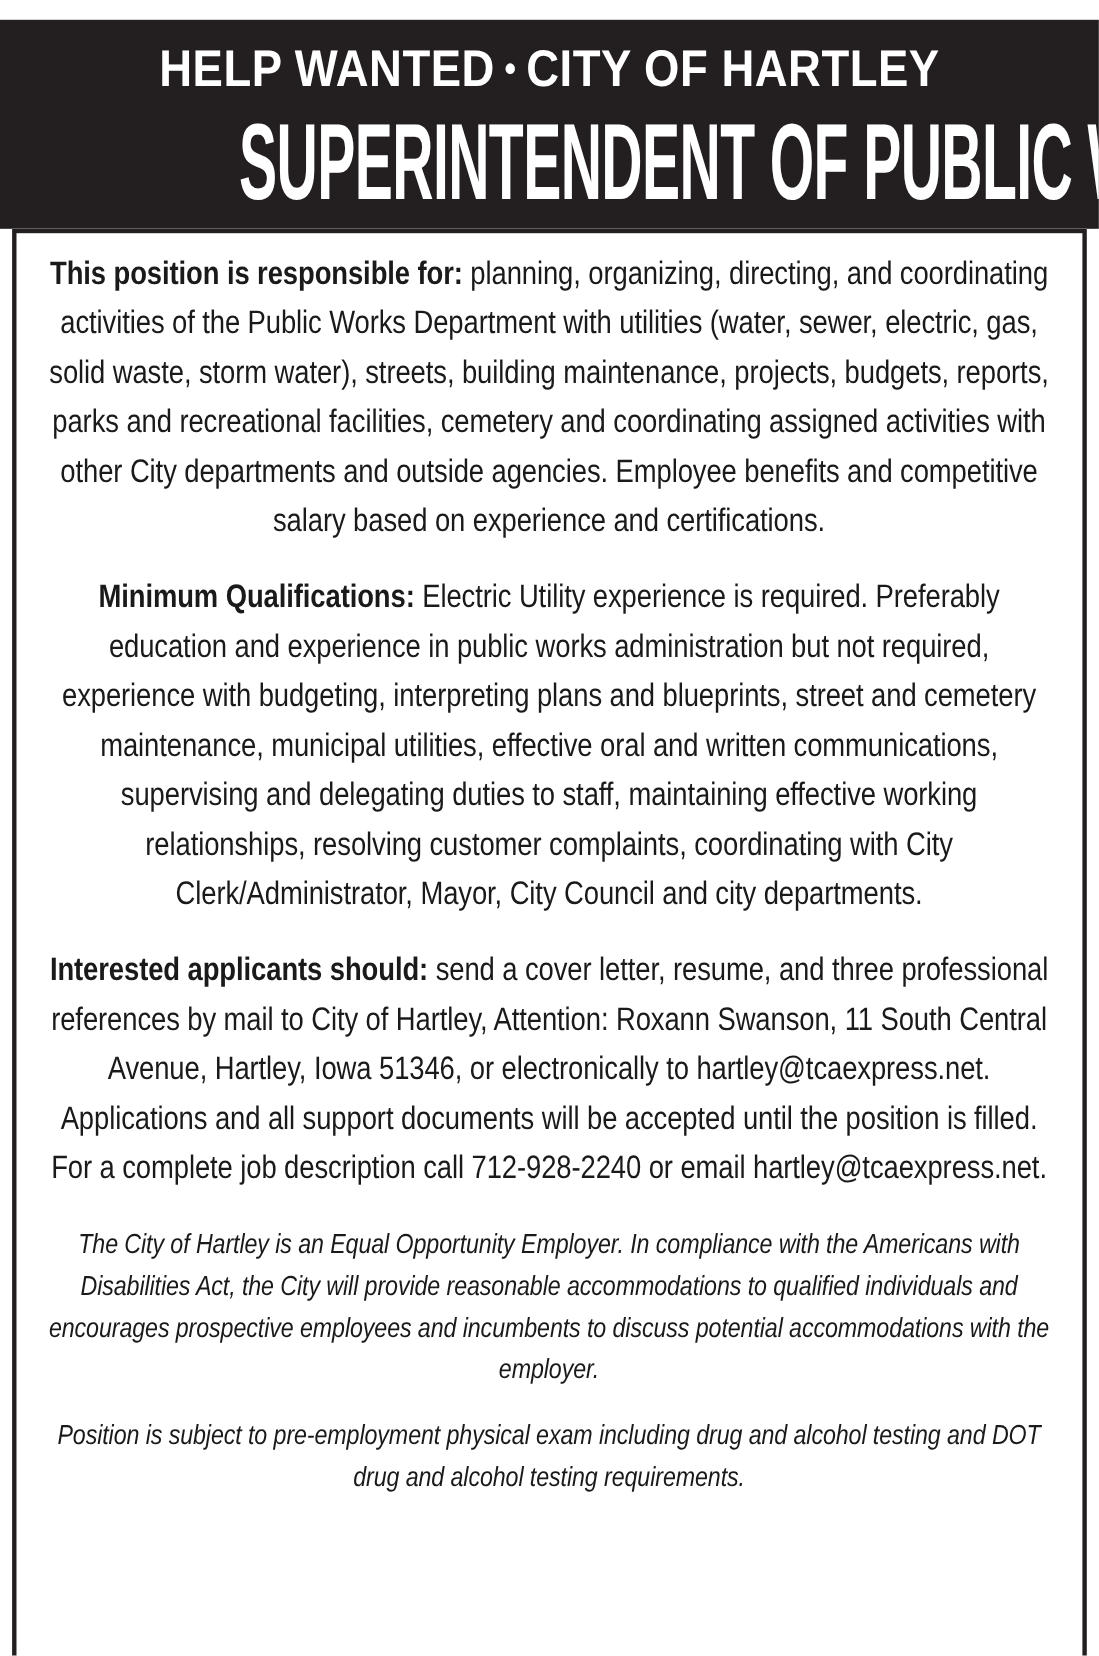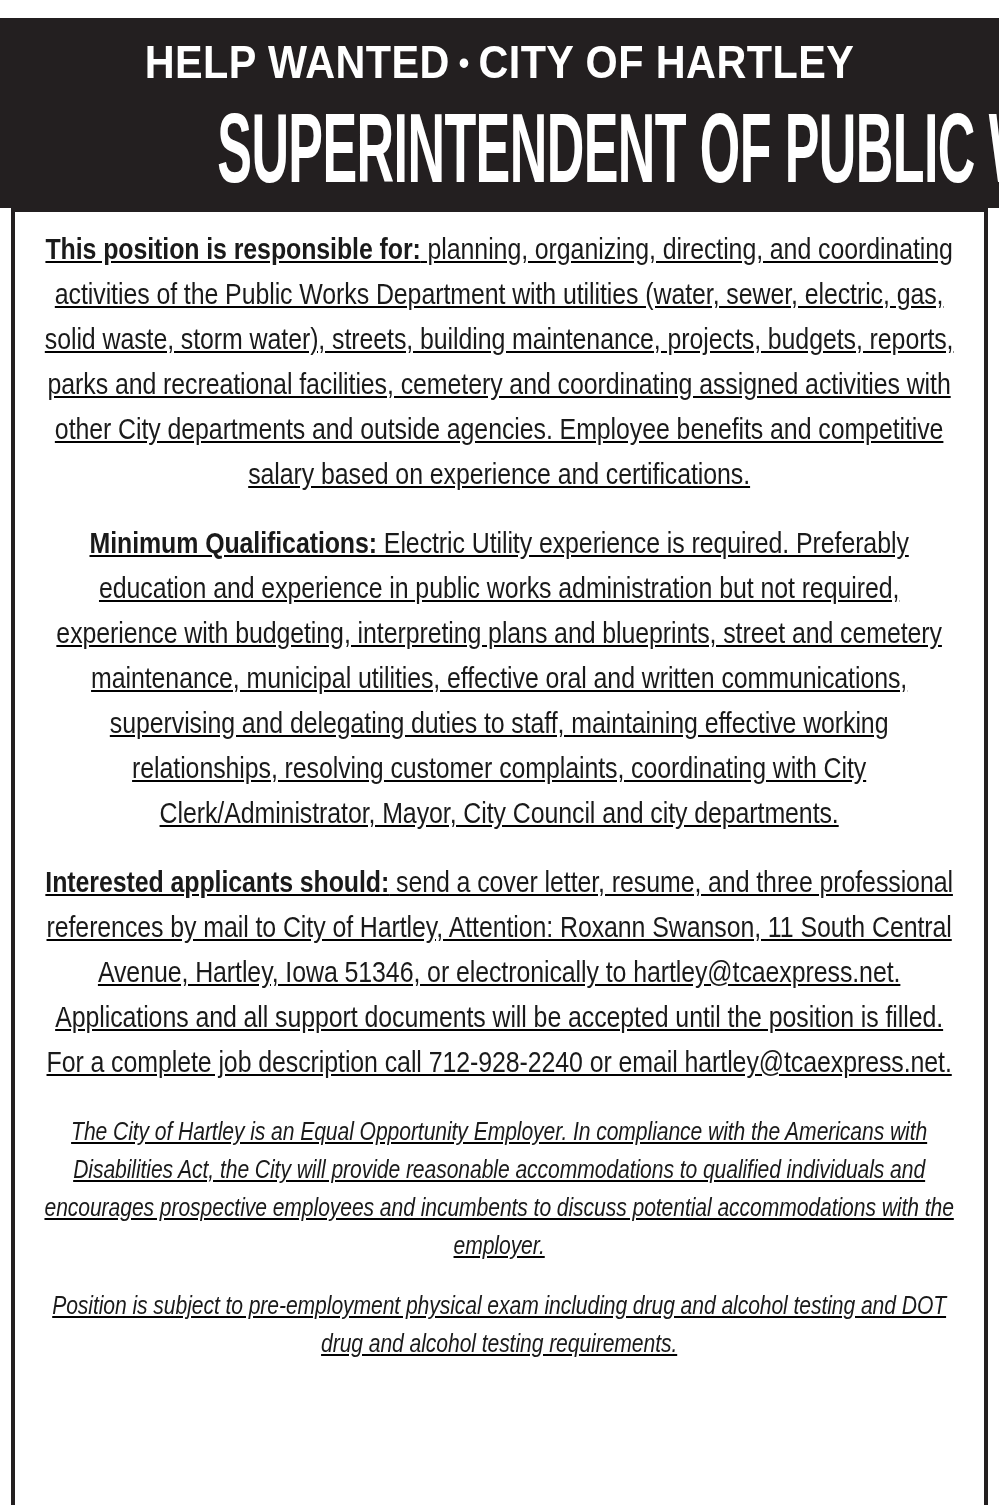--- a/index.html
+++ b/index.html
@@ -81,21 +81,20 @@
     top: 190px;
     width: 977px;
     height: 1302px;
     background: #ffffff;
     border: 4px solid #231f20;
     box-sizing: border-box;
   }
 
   .body-inner {
     padding: 14px 22px 0 22px;
-    text-decoration: underline;
   }
 
   .para {
     color: #1a1a1a;
     text-align: center;
     font-family: "Liberation Sans", sans-serif;
     font-size: 29.5px;
     line-height: 45px;
     margin: 0 0 26px 0;
     transform: scaleX(0.845);

